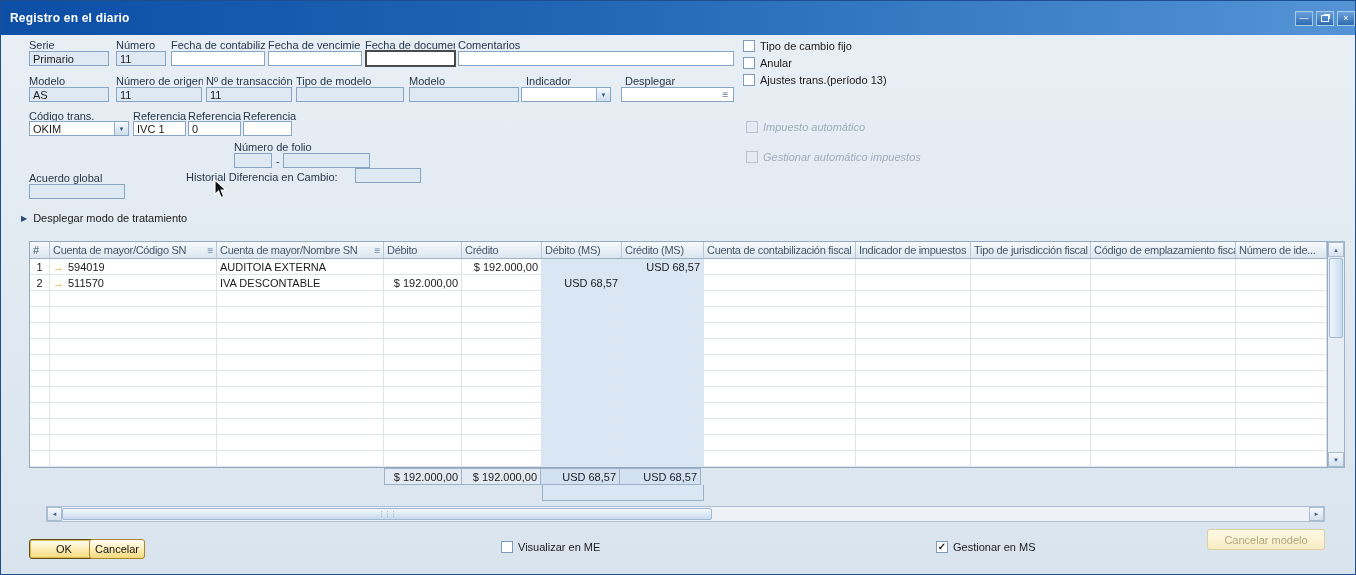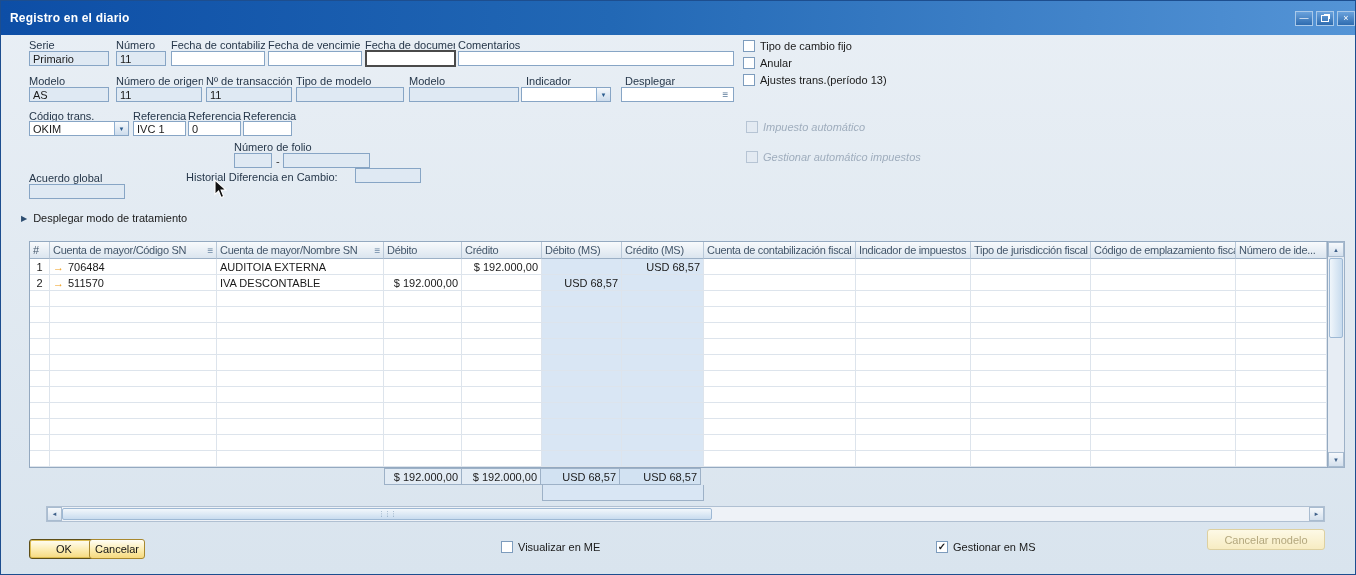--- a/index.html
+++ b/index.html
@@ -219,21 +219,21 @@
           <div class="th c8">Indicador de impuestos</div>
           <div class="th c9">Tipo de jurisdicción fiscal</div>
           <div class="th c10">Código de emplazamiento fiscal</div>
           <div class="th c11">Número de ide...</div>
         </div>
 
         <div class="tr">
           <div class="td c0 ctr">1</div>
           <div class="td c1">
             <span class="larr">→</span>
-            <span>706484</span>
+            <span>594019</span>
           </div>
           <div class="td c2">AUDITOIA EXTERNA</div>
           <div class="td c3 r"></div>
           <div class="td c4 r">$ 192.000,00</div>
           <div class="td c5 ms r"></div>
           <div class="td c6 ms r">USD 68,57</div>
           <div class="td c7"></div>
           <div class="td c8"></div>
           <div class="td c9"></div>
           <div class="td c10"></div>

